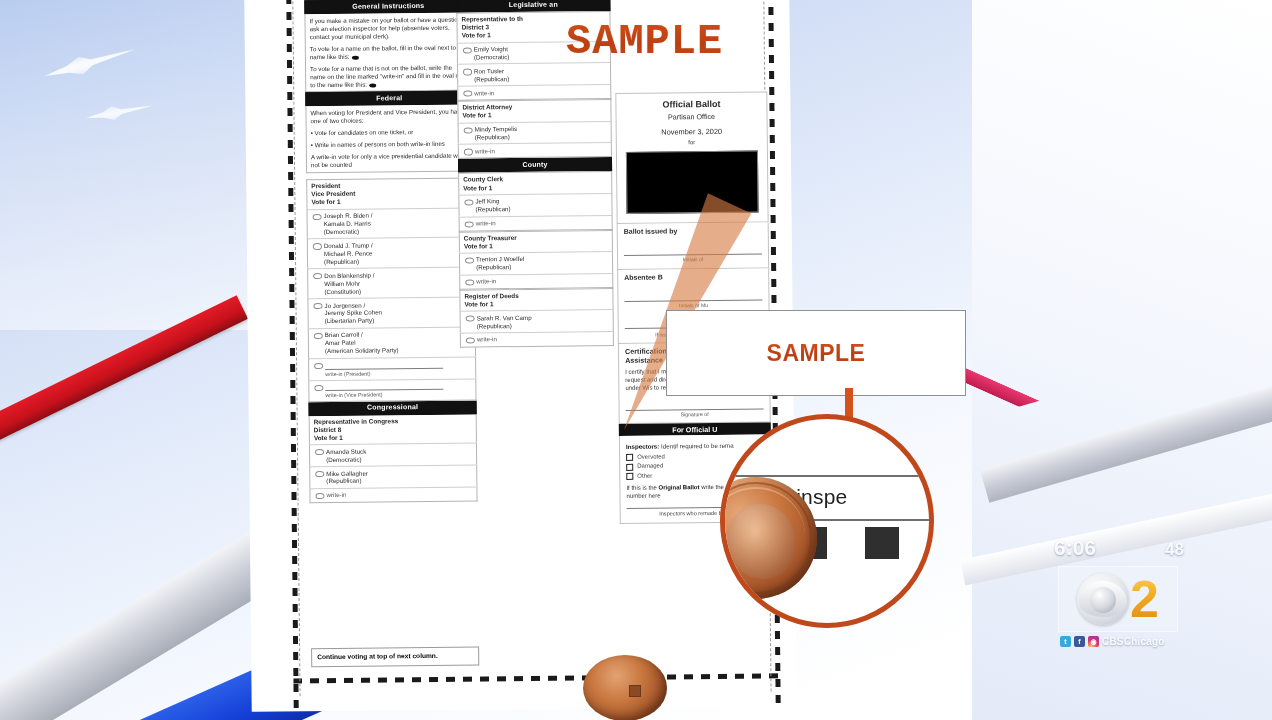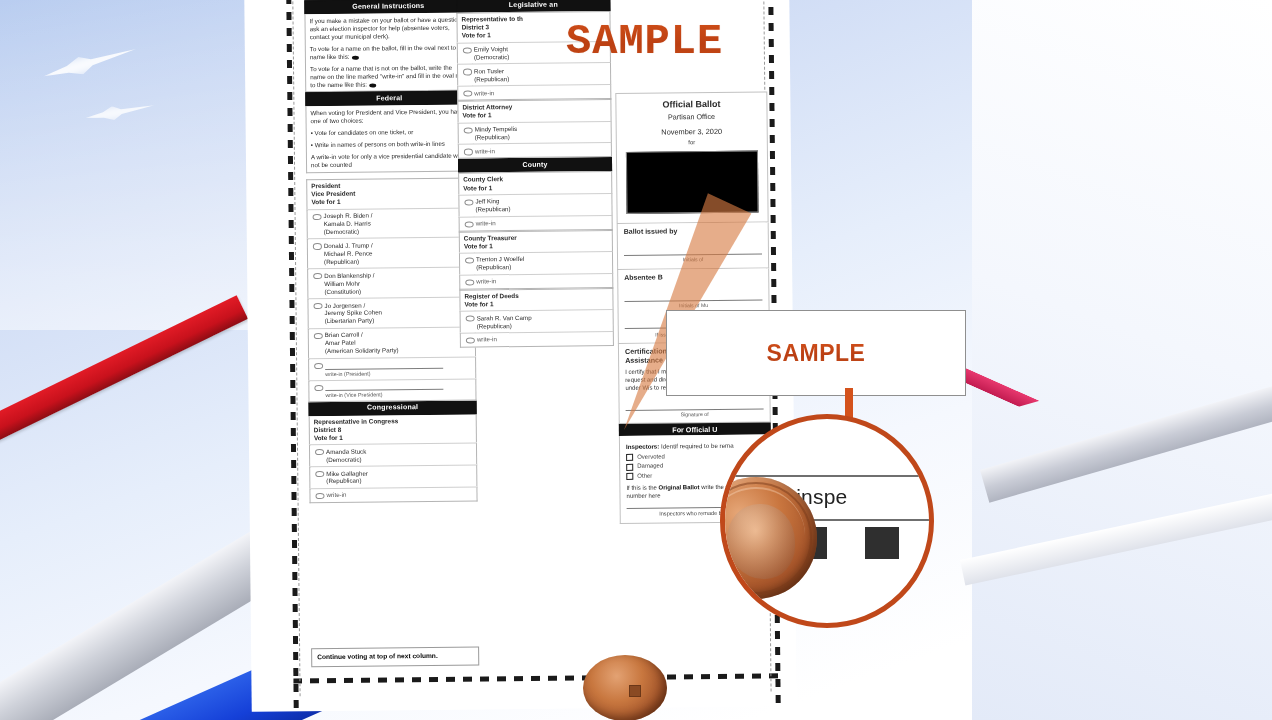--- a/index.html
+++ b/index.html
@@ -579,14 +579,34 @@
     <div class="mag-line-bot"></div>
     <div class="mag-sq mag-sq1"></div>
     <div class="mag-sq mag-sq2"></div>
     <div class="penny-big">
       <div class="rim"></div>
       <div class="arc"></div>
       <div class="bust"></div>
     </div>
   </div>
 
+  <div class="bug">
+    <div class="bug-time">
+      <span>6:06</span>
+      <span class="secs">48</span>
+    </div>
+    <div class="bug-logo">
+      <div class="cbs-eye">
+        <div class="outer"></div>
+        <div class="lid"></div>
+        <div class="pupil"></div>
+      </div>
+      <div class="cbs-two">2</div>
+    </div>
+    <div class="bug-social">
+      <span class="si si-tw">t</span>
+      <span class="si si-fb">f</span>
+      <span class="si si-ig">◉</span>
+      <span class="bug-handle">CBSChicago</span>
+    </div>
+  </div>
 
 </div>
 
 </body></html>

